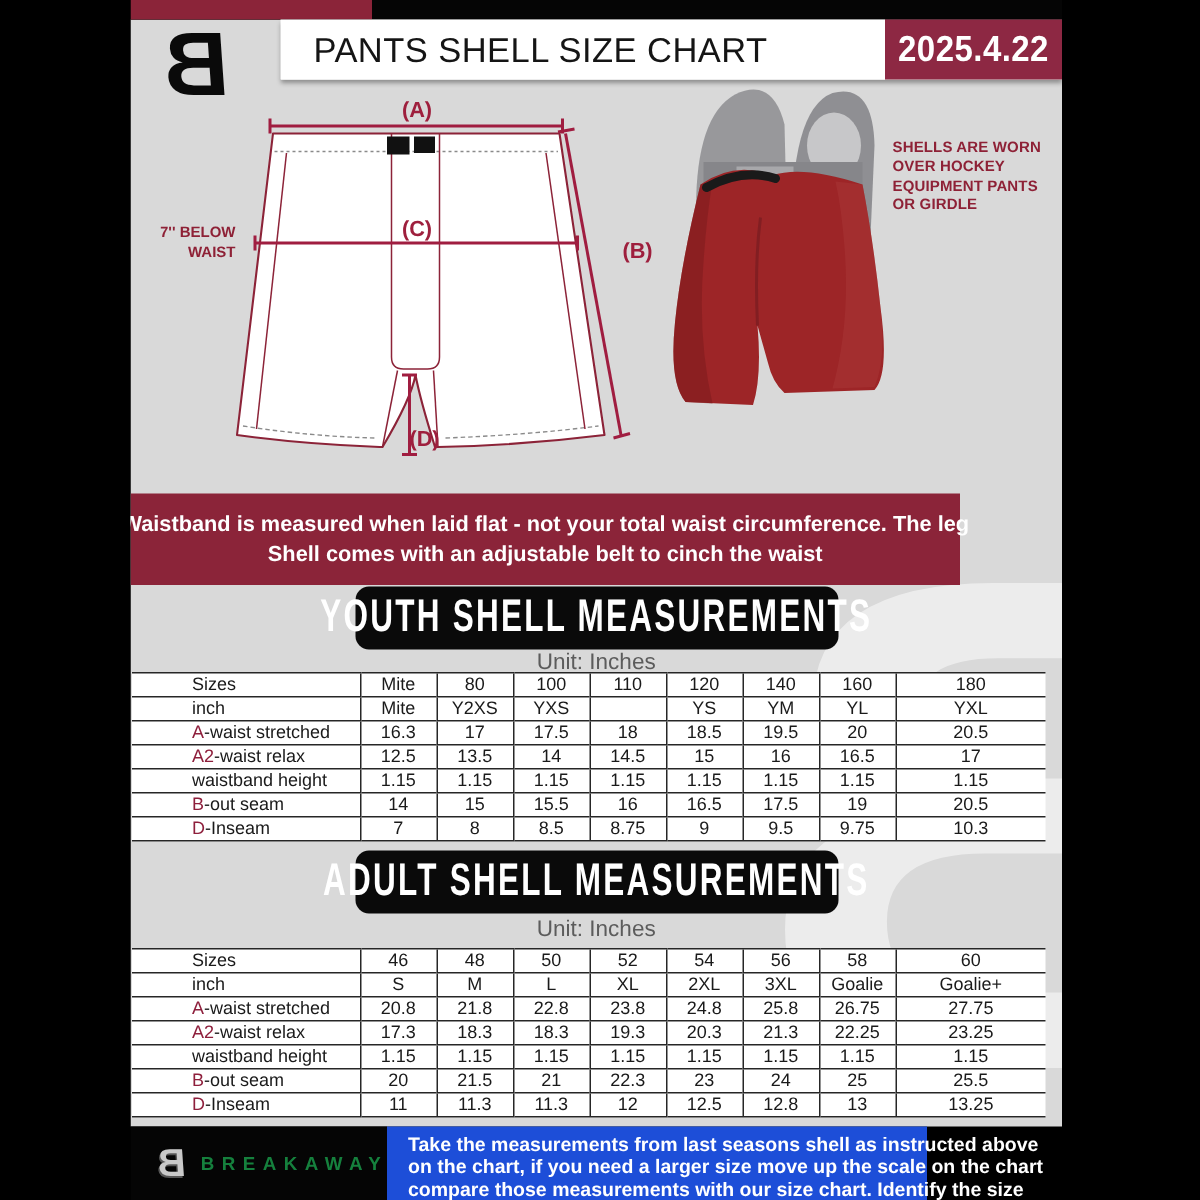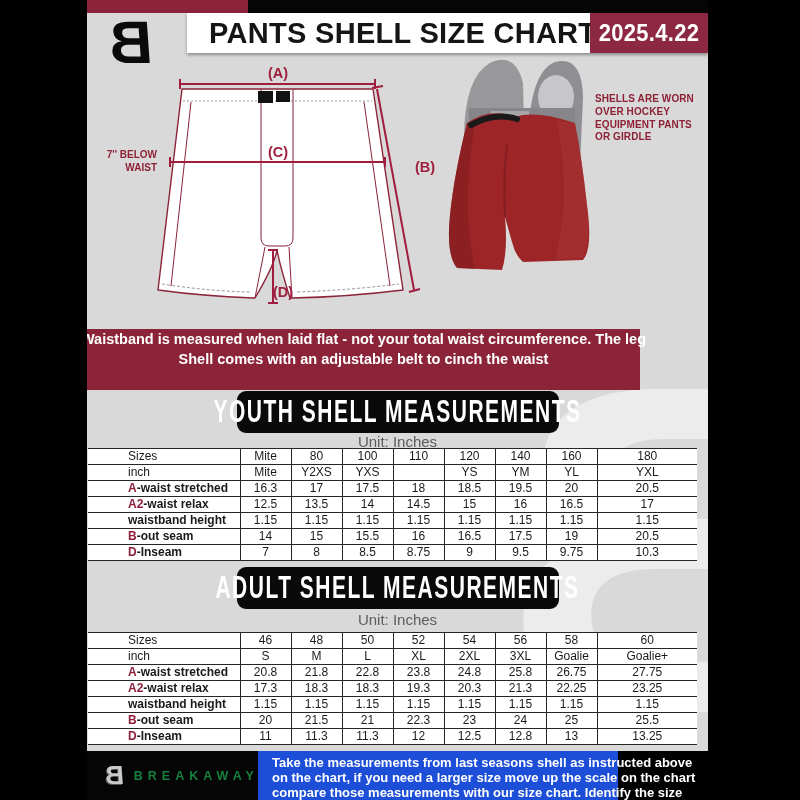--- a/index.html
+++ b/index.html
@@ -9,52 +9,52 @@
   .gray-bg{position:absolute;left:0;top:13px;width:621px;height:738px;background:#d9d9d9;z-index:0;}
   .watermark{position:absolute;left:415px;top:348px;z-index:1;font-size:470px;line-height:.86;
              font-weight:bold;color:rgba(255,255,255,.5);transform:scaleX(-1);pointer-events:none;}
   .topbar{position:absolute;left:0;top:0;width:621px;height:13px;background:#050505;z-index:3;}
   .topbar-accent{position:absolute;left:0;top:0;width:161px;height:13px;background:#8b2439;}
   .logo-b{position:absolute;left:22px;top:14px;z-index:4;font-size:60px;line-height:58px;font-weight:bold;
           color:#0a0a0a;transform:scaleX(-1) skewX(-4deg);}
   .titlebar{position:absolute;left:100px;top:13px;width:521px;height:40px;z-index:3;
             box-shadow:0 2px 3px rgba(0,0,0,.35);}
   .titlebox{position:absolute;left:0;top:0;width:403px;height:40px;background:#fff;}
-  .titlebox span{display:block;padding-left:22px;line-height:40px;font-size:29px;font-weight:bold;
+  .titlebox span{display:block;padding-left:22px;line-height:40px;font-size:23px;font-weight:normal;
                  color:#151515;letter-spacing:.3px;white-space:nowrap;}
   .datebox{position:absolute;left:403px;top:0;width:118px;height:40px;background:#8d2843;
            display:flex;align-items:center;justify-content:center;}
   .datebox span{color:#fff;font-size:22px;font-weight:bold;letter-spacing:.3px;transform:scaleY(1.1);}
   .diagram-svg{position:absolute;left:20px;top:60px;z-index:2;}
   .photo-svg{position:absolute;left:348px;top:55px;z-index:2;}
   .photo-note{position:absolute;left:508px;top:93px;width:100px;z-index:2;
               color:#8e2136;font-size:10px;font-weight:bold;line-height:12.8px;letter-spacing:.1px;}
   .info-banner{position:absolute;left:0;top:329px;width:553px;height:61px;background:#8b2439;z-index:3;
-               display:flex;flex-direction:column;align-items:center;}
+               display:flex;flex-direction:column;align-items:center;justify-content:center;}
   .info-banner div{color:#fff;font-size:14.5px;font-weight:bold;line-height:20px;white-space:nowrap;}
   .section-banner{position:absolute;left:50%;transform:translateX(-50%);width:322px;height:42px;
                   background:#0a0a0a;border-radius:9px;z-index:3;
                   display:flex;align-items:center;justify-content:center;}
   .section-banner.youth{top:391px;}
   .section-banner.adult{top:567px;}
   .section-banner span{color:#fff;font-size:21px;font-weight:bold;letter-spacing:1.5px;
                        transform:scaleY(1.45);white-space:nowrap;}
   .unit-label{position:absolute;left:0;width:621px;text-align:center;z-index:2;
               font-size:15px;color:#5c5c5c;}
   .unit-label.youth{top:433px;}
   .unit-label.adult{top:611px;}
   .panel{position:absolute;left:1px;width:609px;background:#fff;z-index:2;}
   .panel.youth{top:448px;}
   .panel.adult{top:632px;}
   table.size{width:100%;border-collapse:collapse;table-layout:fixed;}
   table.size td{border-top:1.5px solid #262626;height:15px;line-height:15px;font-size:12px;
                 text-align:center;padding:0;color:#1a1a1a;font-weight:normal;overflow:hidden;}
   table.size tr:last-child td{border-bottom:1.5px solid #262626;}
   table.size td:not(.lbl){border-left:1.3px solid #262626;}
-  table.size td.lbl{text-align:left;padding-left:40px;font-weight:bold;}
+  table.size td.lbl{text-align:left;padding-left:40px;font-weight:normal;}
   table.size tr.hdr td{font-weight:normal;}
   table.size .accent{color:#8e1f3c;}
   .footer{position:absolute;left:0;top:751px;width:621px;height:49px;z-index:3;}
   .footer-black{position:absolute;left:0;top:0;width:171px;height:49px;background:#050505;
                 display:flex;align-items:center;}
   .footer-logo{font-size:26px;font-weight:bold;color:#c9c9c9;transform:scaleX(-1) skewX(-4deg);
                margin-left:18px;text-shadow:1px 1px 0 #555;}
   .footer-brand{color:#15803d;font-size:12.5px;font-weight:bold;letter-spacing:5px;margin-left:10px;}
   .footer-maroon{position:absolute;left:171px;top:0;width:360px;height:49px;background:#1d4ed8;
                  padding:4px 0 0 14px;box-sizing:border-box;}

